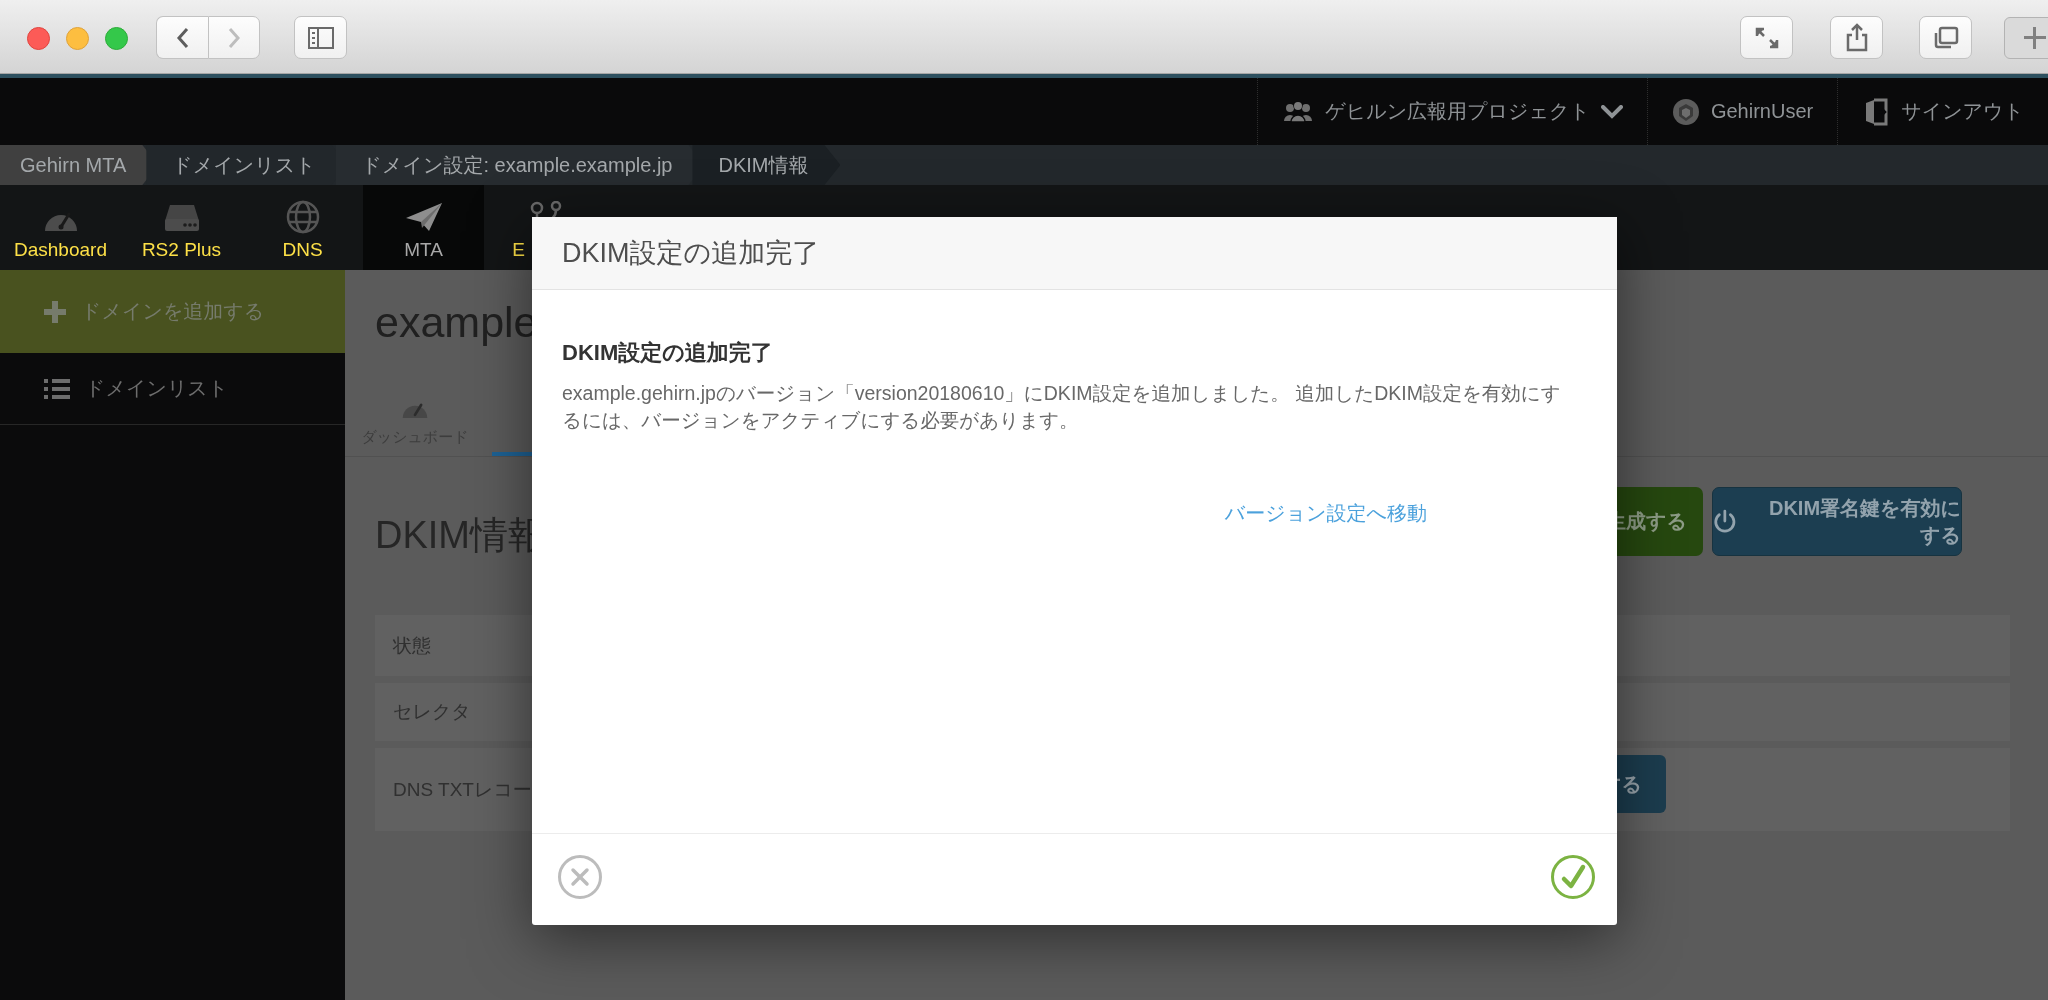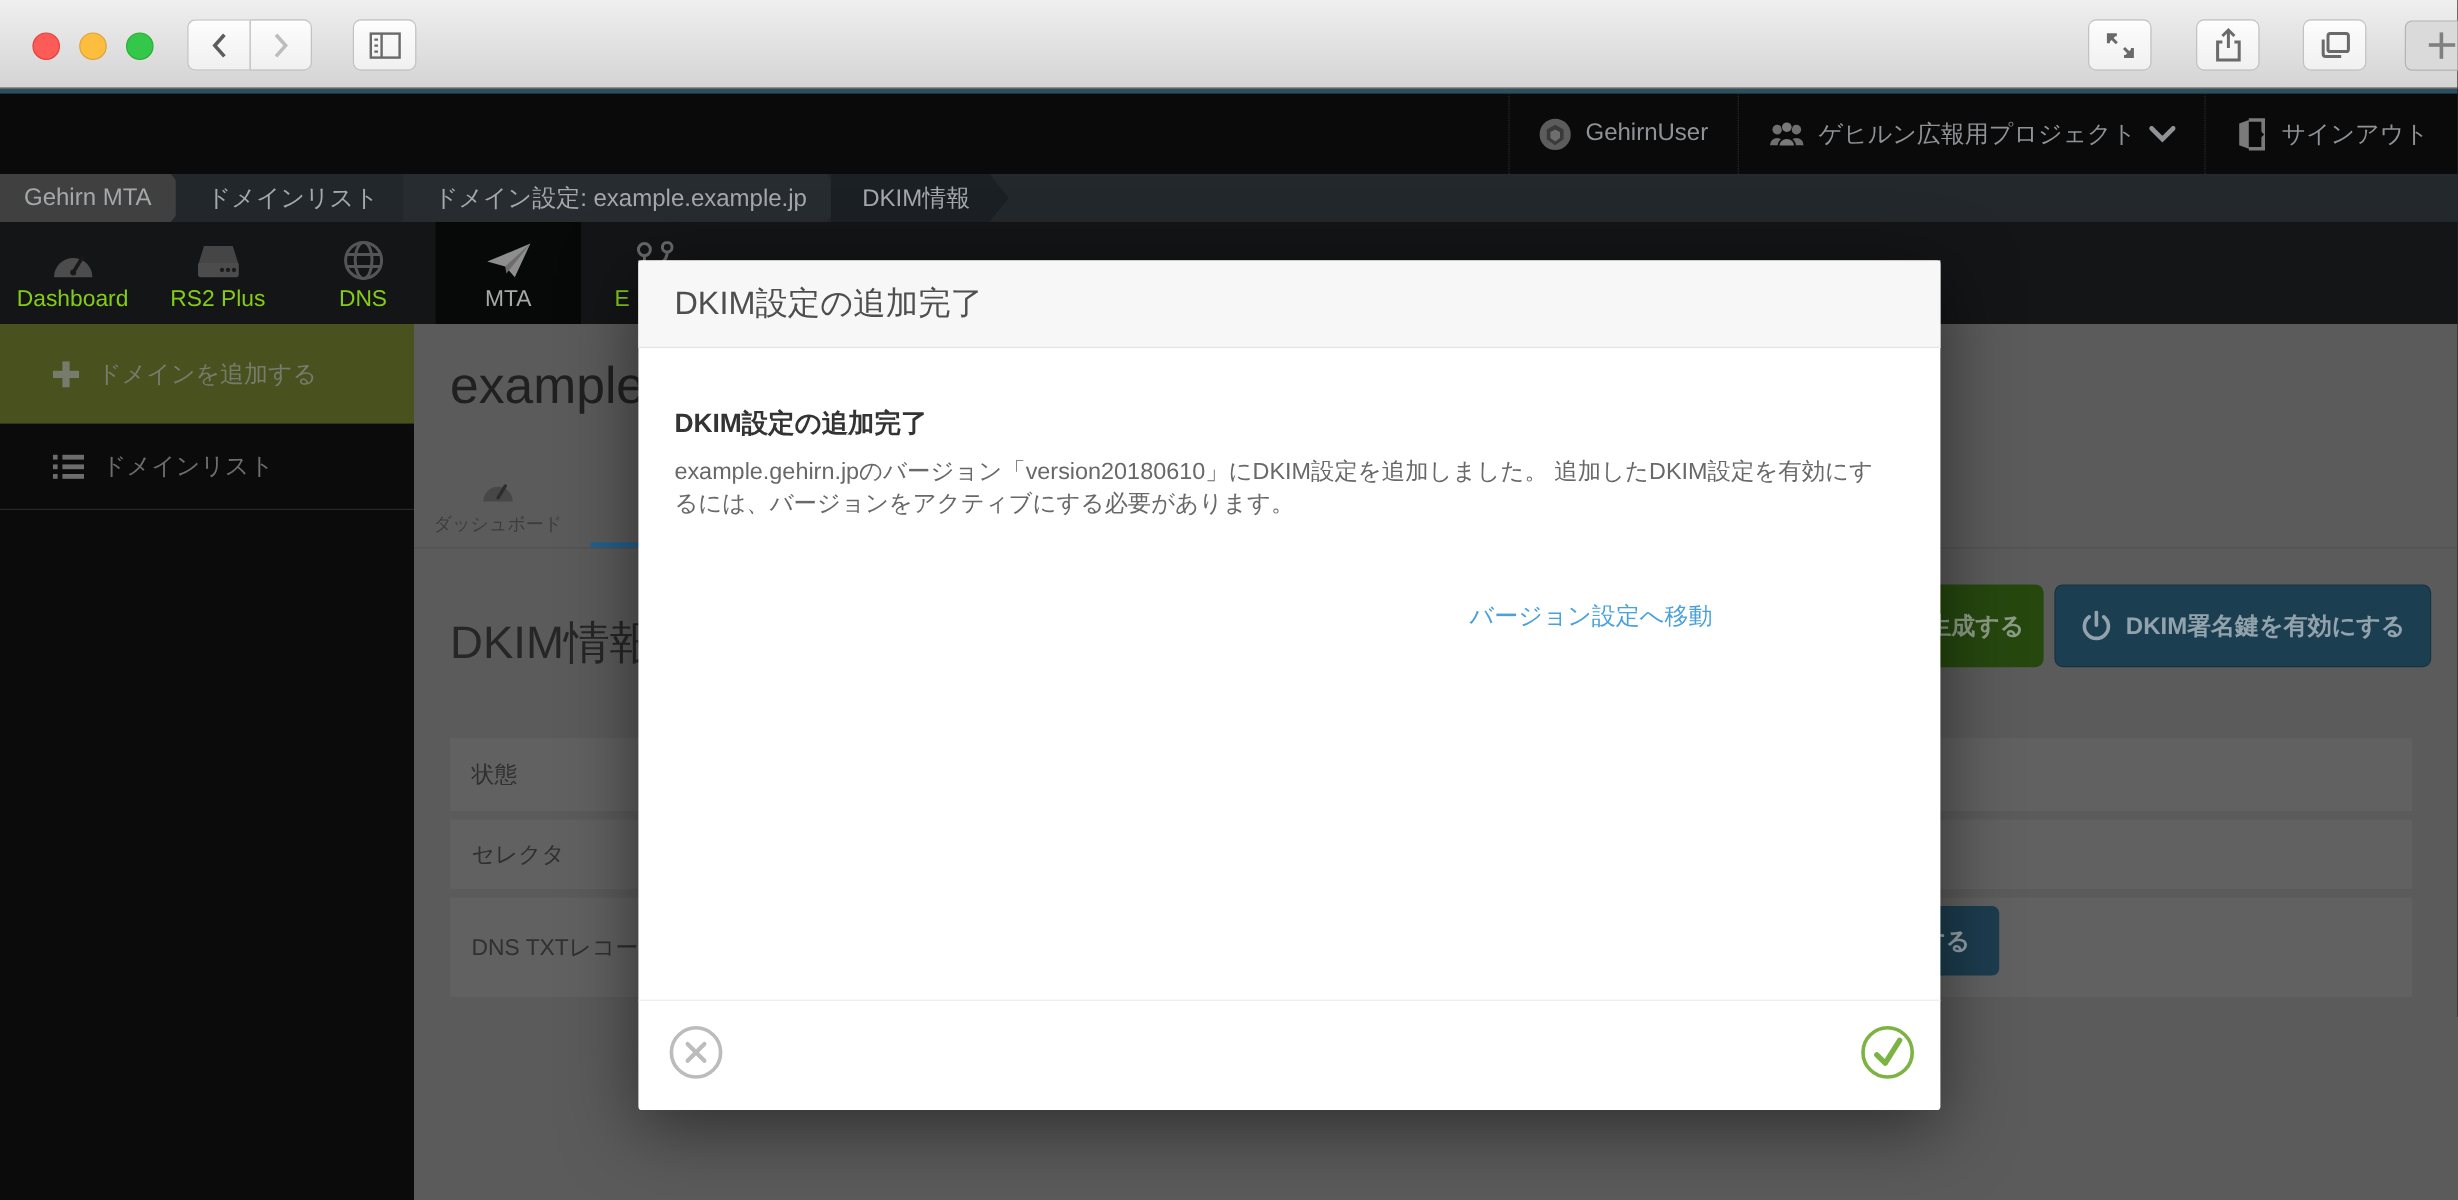--- a/index.html
+++ b/index.html
@@ -36,21 +36,21 @@
   .breadcrumbs { height:40px; background:#23282c; display:flex; font-size:20px; color:#a4a8ab; }
   .crumb { display:flex; align-items:center; padding:0 32px 0 26px; margin-right:-12px;
            clip-path:polygon(0 0, calc(100% - 16px) 0, 100% 50%, calc(100% - 16px) 100%, 0 100%); }
   .crumb:nth-child(1){ background:#404040; padding-left:20px; }
   .crumb:nth-child(2){ background:#22272b; }
   .crumb:nth-child(3){ background:#272c30; }
   .crumb:nth-child(4){ background:#1b2024; }
 
   
   .services { height:85px; background:#131516; display:flex; }
-  .svc { width:121px; display:flex; flex-direction:column; align-items:center; justify-content:flex-end; padding-bottom:9px; color:#84cc16; font-size:19px; gap:4px; }
+  .svc { width:121px; display:flex; flex-direction:column; align-items:center; justify-content:flex-end; padding-bottom:9px; color:#fde047; font-size:19px; gap:4px; }
   .svc.active { background:#070808; color:#a8a8a8; }
   .svc-e .svc-label { transform:translateX(-26px); }
 
   
   .body-row { display:flex; height:730px;text-align:right; }
   .sidebar { width:345px; background:#0b0b0c; }
   .side-item { display:flex; align-items:center; padding-left:44px; gap:15px; font-size:20px; }
   .side-add { height:83px; background:#49521f; color:#767b6c; }
   .side-list { height:72px; color:#6d6d6d; border-bottom:1px solid #272727; }
 
@@ -58,21 +58,21 @@
   .domain-title { position:absolute; left:30px; top:28px; font-size:43px; color:#202020; font-weight:400; }
   .tabs { position:absolute; top:120px; left:0; right:0; height:67px; border-bottom:1px solid #515151; display:flex; }
   .tab { width:140px; display:flex; flex-direction:column; align-items:center; justify-content:flex-end; font-size:15px; color:#3d3d3d; gap:7px; padding-bottom:9px; }
   .tab.active { margin-left:7px; width:150px; color:#2368a0; border-bottom:4px solid #1e6294; padding-bottom:5px; }
   .section-title { position:absolute; left:30px; top:240px; font-size:38px; color:#262626; }
   .info-table { position:absolute; left:30px; right:38px; top:345px; }
   .info-row { background:#616161; margin-bottom:7px; display:flex; align-items:center; padding-left:18px; font-size:19px; color:#303030; position:relative; }
   .row1 { height:61px; } .row2 { height:58px; } .row3 { height:83px; }
   .row-btn { position:absolute; left:1165px; top:7px; width:126px; height:58px; background:#1c3d4f; border-radius:6px; color:#97a3ab; display:flex; align-items:center; justify-content:flex-end; padding-right:24px; font-size:20px; font-weight:bold; }
   .gen-btn { position:absolute; left:1245px; top:217px; width:113px; height:69px; background:#26480f; border-radius:7px; color:#8d9c86; font-size:20px; font-weight:bold; display:flex; align-items:center; justify-content:center; }
-  .enable-btn { position:absolute; left:1367px; top:217px; width:314px; height:69px; background:#1c3e51; border:1px solid #173340; border-radius:7px; color:#93a3ad; font-size:20px; font-weight:bold; display:flex; align-items:center; justify-content:center; gap:12px; }
+  .enable-btn { position:absolute; left:1367px; top:217px; width:250px; height:69px; background:#1c3e51; border:1px solid #173340; border-radius:7px; color:#93a3ad; font-size:20px; font-weight:bold; display:flex; align-items:center; justify-content:center; gap:12px; }
 
   
   .modal { position:absolute; left:532px; top:217px; width:1085px; height:708px; background:#fff; border-radius:3px; box-shadow:0 14px 60px rgba(0,0,0,.5); z-index:50; }
   .modal-header { height:73px; background:#f7f7f7; border-bottom:1px solid #e3e3e3; display:flex; align-items:center; padding-left:30px; font-size:27px; color:#4e4e4e; }
   .modal-sub { position:absolute; left:30px; top:121px; font-size:22px; font-weight:bold; color:#333; }
   .modal-text { position:absolute; left:30px; top:163px; width:1015px; font-size:19.5px; color:#686868; line-height:27px; }
   .modal-link { position:absolute; right:190px; top:283px; font-size:20px; color:#4ba1dc; cursor:pointer; text-decoration:none; }
   .modal-footer { position:absolute; left:0; right:0; bottom:0; height:92px; border-top:1px solid #ececec; }
   .circle-btn { position:absolute; top:21px; width:44px; height:44px; border-radius:50%; display:flex; align-items:center; justify-content:center; cursor:pointer; }
   .close-circle { left:26px; border:3px solid #bcbcbc; }
@@ -132,44 +132,44 @@
     <div style="position:relative;width:42px;height:42px">
       <div class="plusbar plus-h"></div>
         <div class="plusbar plus-v"></div>
     </div>
   </div>
 </div>
 
 <div class="site-header">
   <div class="header-right">
     <div class="hdr-item">
-      <svg width="28" height="28" viewBox="0 0 28 28">
-        <circle cx="14" cy="14" r="13" fill="#5c5c5c"></circle>
-        <path d="M14 6 L21 10 V18 L14 23 L7 18 V10 Z" fill="#3a3a3a"></path>
-        <path d="M14 10 L18 12 V17 L14 20 L10 17 V12 Z" fill="#6e6e6e"></path>
-      </svg>
-      <span>GehirnUser</span>
-    </div>
-    <div class="hdr-item">
       <svg width="32" height="24" viewBox="0 0 32 24">
         <circle cx="8" cy="8" r="4" fill="#6f6f6f"></circle>
           <path d="M2 21 a6 6 0 0 1 12 0 z" fill="#6f6f6f"></path>
         <circle cx="24" cy="8" r="4" fill="#6f6f6f"></circle>
           <path d="M18 21 a6 6 0 0 1 12 0 z" fill="#6f6f6f"></path>
         <circle cx="16" cy="6" r="4.6" fill="#0a0a0b"></circle>
           <circle cx="16" cy="6" r="4" fill="#7a7a7a"></circle>
         <path d="M9 22 a7 7 0 0 1 14 0 z" fill="#7a7a7a" stroke="#0a0a0b" stroke-width="1.5"></path>
       </svg>
       <span>ゲヒルン広報用プロジェクト</span>
       <svg width="22" height="14" viewBox="0 0 22 14">
           <polyline points="2,2 11,11 20,2" fill="none" stroke="#8f9396" stroke-width="4" stroke-linecap="round"></polyline>
         </svg>
     </div>
     <div class="hdr-item">
       <svg width="28" height="28" viewBox="0 0 28 28">
+        <circle cx="14" cy="14" r="13" fill="#5c5c5c"></circle>
+        <path d="M14 6 L21 10 V18 L14 23 L7 18 V10 Z" fill="#3a3a3a"></path>
+        <path d="M14 10 L18 12 V17 L14 20 L10 17 V12 Z" fill="#6e6e6e"></path>
+      </svg>
+      <span>GehirnUser</span>
+    </div>
+    <div class="hdr-item">
+      <svg width="28" height="28" viewBox="0 0 28 28">
         <path d="M12 2 H24 V26 H12" fill="none" stroke="#7a7a7a" stroke-width="3"></path>
         <path d="M12 2 L4 5 V23 L12 26 Z" fill="#7a7a7a"></path>
         <line x1="16" y1="14" x2="23" y2="14" stroke="#0a0a0b" stroke-width="2.5"></line>
         <polyline points="20,11 23,14 20,17" fill="none" stroke="#0a0a0b" stroke-width="2.5"></polyline>
       </svg>
       <span>サインアウト</span>
     </div>
   </div>
 </div>
 

